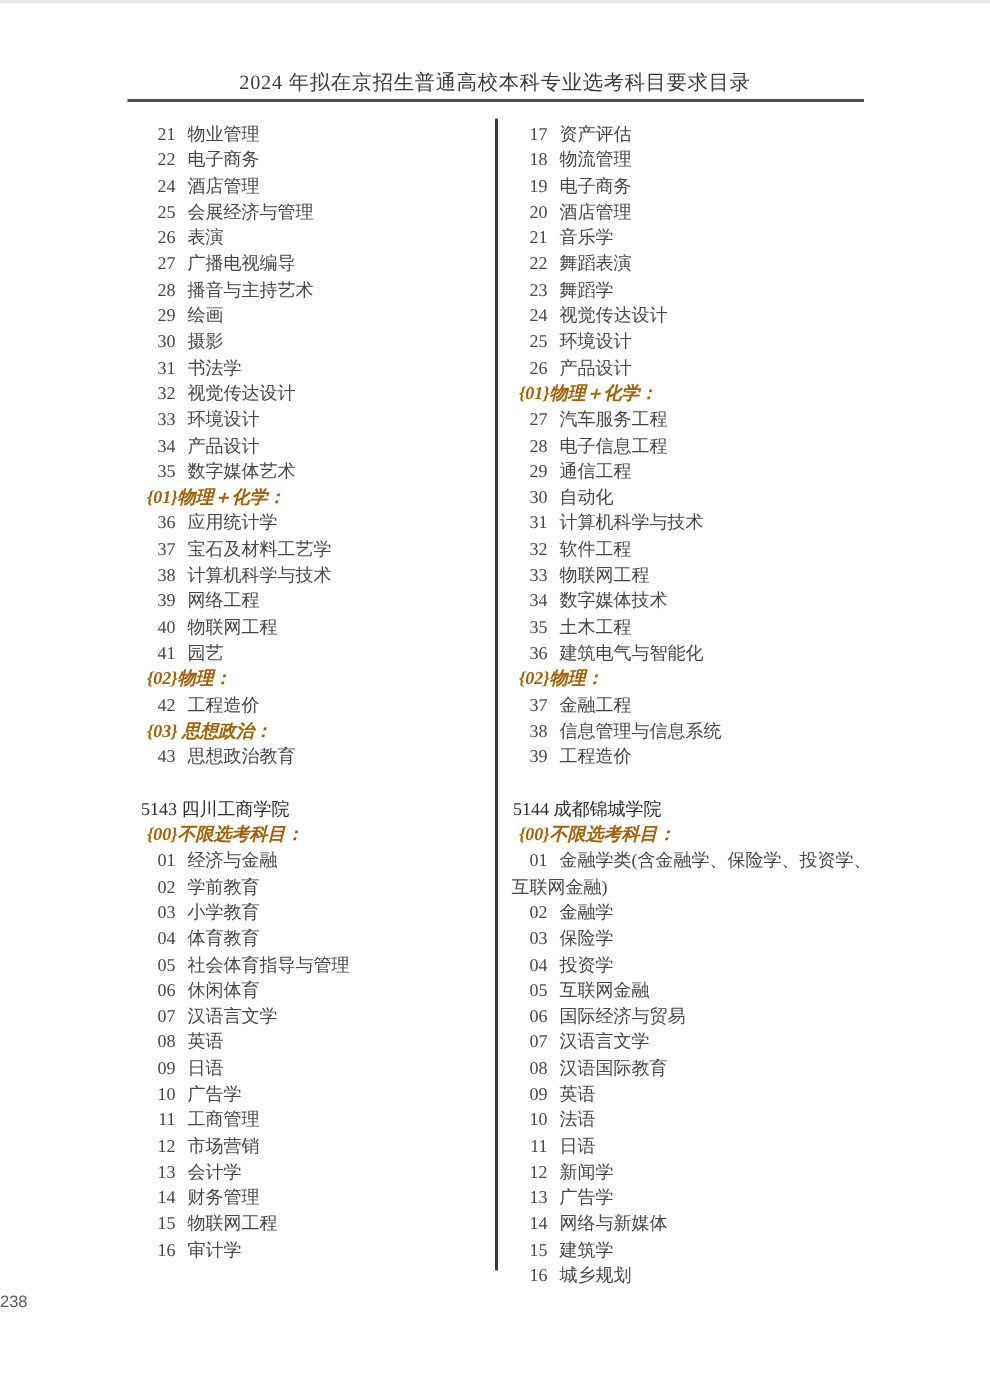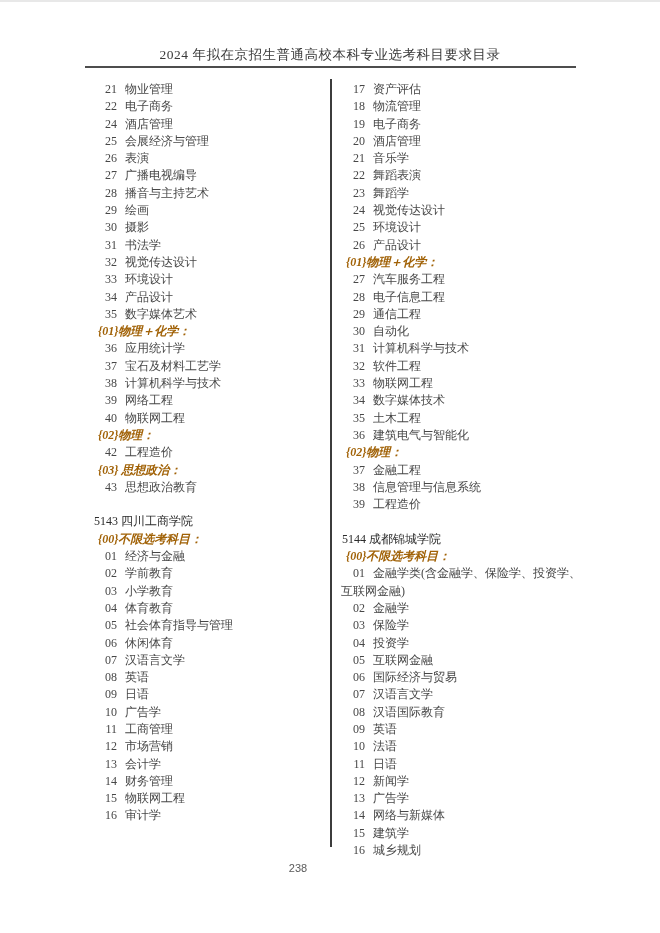--- a/index.html
+++ b/index.html
@@ -30,21 +30,21 @@
     height:17.3px; line-height:17.3px; font-size:12px;
     white-space:nowrap; color:#474747;
   }
   .line-item { padding-left:8px; }
   .line-item .num { display:inline-block; min-width:16px; margin-right:8px; text-align:right; }
   .line-section { padding-left:5px; font-weight:bold; color:#a16207;font-style:italic; }
   .line-school { padding-left:1px; font-weight:normal; color:#2c2c2c; }
   .line-wrap { padding-left:0; }
   .line-blank { height:17.3px; }
   .page-number {
-    position:absolute; top:860px; left:0; width:596px; text-align:center;
+    position:absolute; top:860px; left:0; width:596px; text-align:left;
     font-family:"Liberation Sans","DejaVu Sans",sans-serif;
     font-size:11px; color:#5a5a5a;
   }
 </style>
 </head>
 <body>
 
 <div class="page">
   <div class="header-title">2024 年拟在京招生普通高校本科专业选考科目要求目录</div>
   <div class="header-rule"></div>
@@ -64,20 +64,21 @@
         <div class="line line-item"><span class="num">32</span><span class="txt">视觉传达设计</span></div>
         <div class="line line-item"><span class="num">33</span><span class="txt">环境设计</span></div>
         <div class="line line-item"><span class="num">34</span><span class="txt">产品设计</span></div>
         <div class="line line-item"><span class="num">35</span><span class="txt">数字媒体艺术</span></div>
         <div class="line line-section">{01}物理＋化学：</div>
         <div class="line line-item"><span class="num">36</span><span class="txt">应用统计学</span></div>
         <div class="line line-item"><span class="num">37</span><span class="txt">宝石及材料工艺学</span></div>
         <div class="line line-item"><span class="num">38</span><span class="txt">计算机科学与技术</span></div>
         <div class="line line-item"><span class="num">39</span><span class="txt">网络工程</span></div>
         <div class="line line-item"><span class="num">40</span><span class="txt">物联网工程</span></div>
+        <div class="line line-item"><span class="num">41</span><span class="txt">园艺</span></div>
         <div class="line line-section">{02}物理：</div>
         <div class="line line-item"><span class="num">42</span><span class="txt">工程造价</span></div>
         <div class="line line-section">{03} 思想政治：</div>
         <div class="line line-item"><span class="num">43</span><span class="txt">思想政治教育</span></div>
         <div class="line line-blank"></div>
         <div class="line line-school">5143 四川工商学院</div>
         <div class="line line-section">{00}不限选考科目：</div>
         <div class="line line-item"><span class="num">01</span><span class="txt">经济与金融</span></div>
         <div class="line line-item"><span class="num">02</span><span class="txt">学前教育</span></div>
         <div class="line line-item"><span class="num">03</span><span class="txt">小学教育</span></div>

